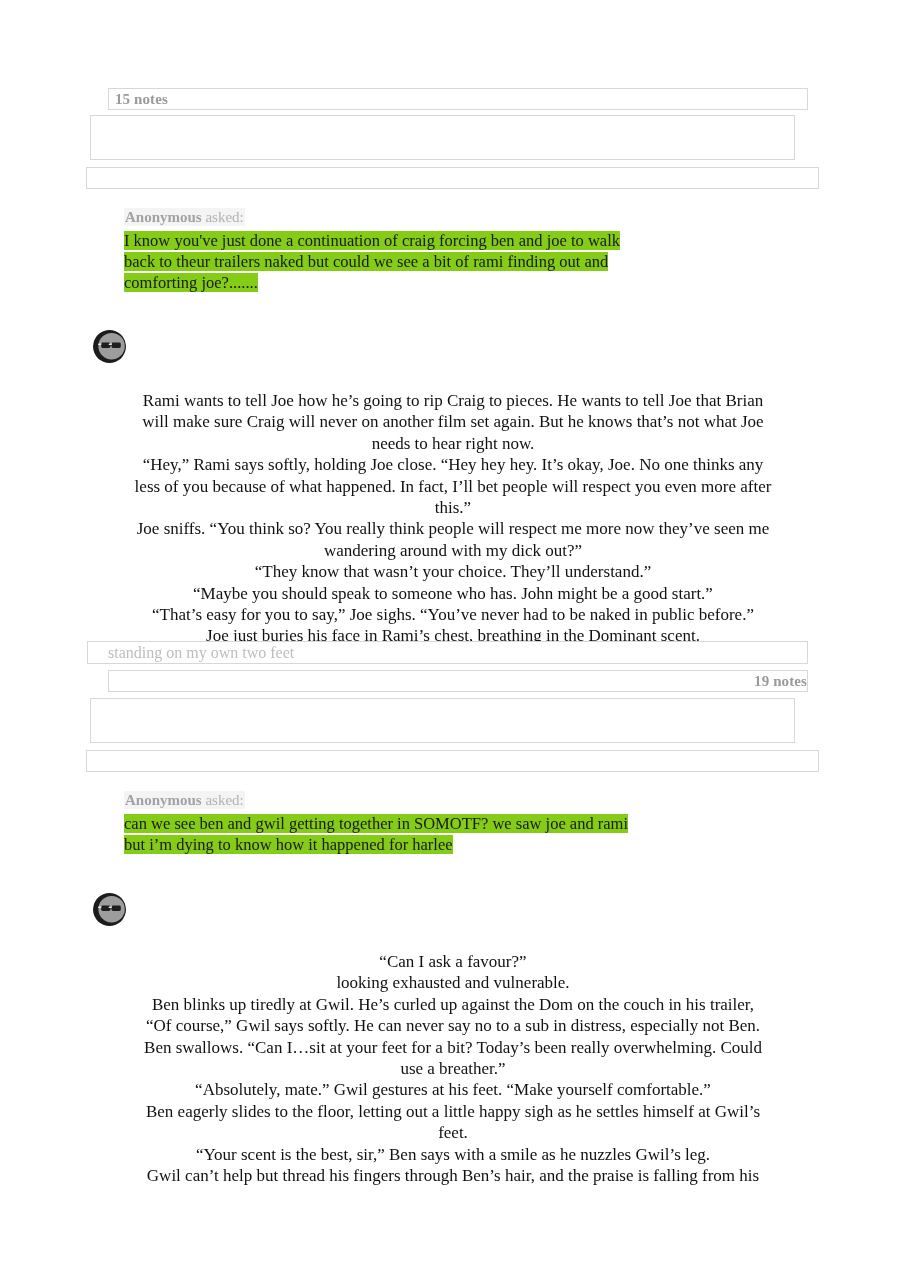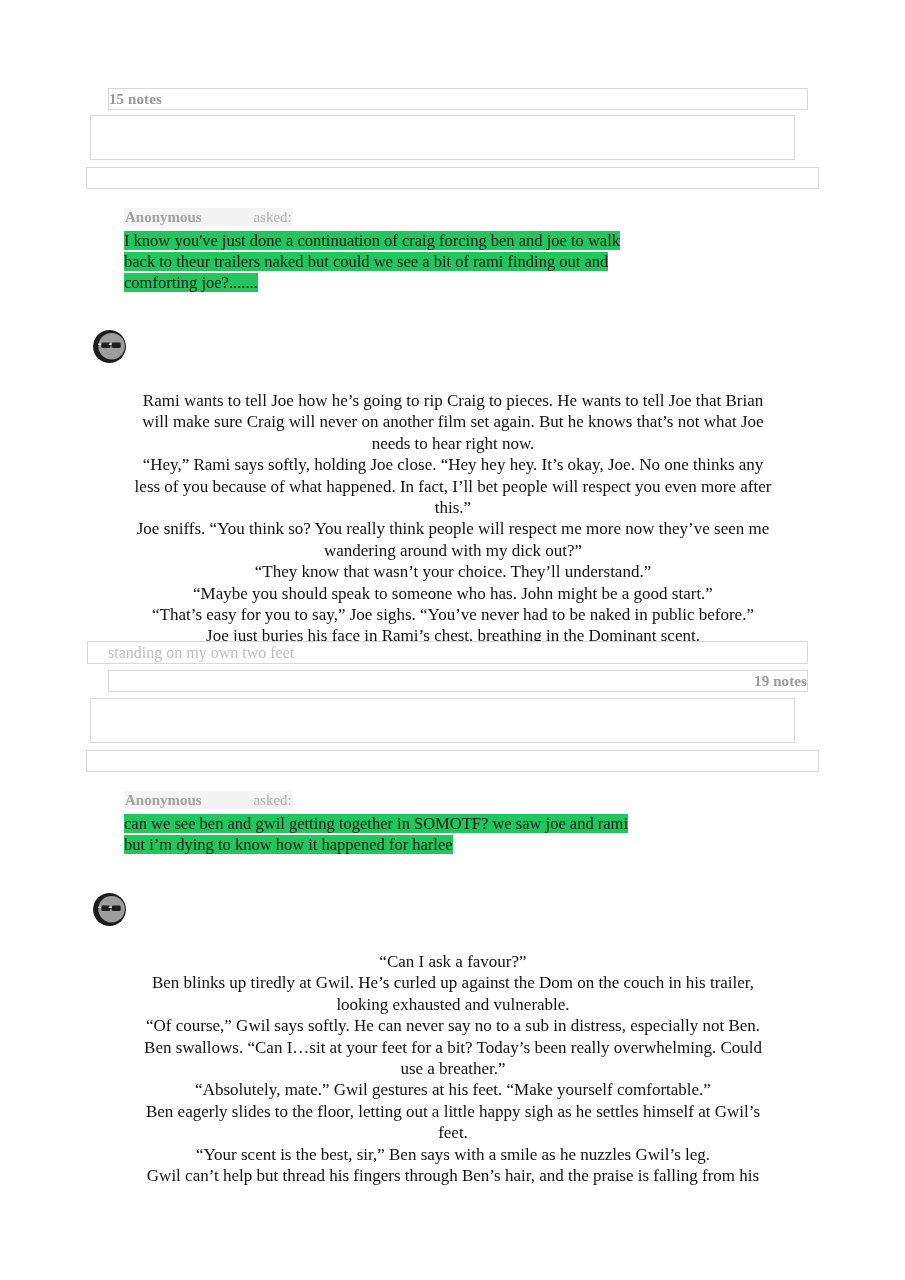--- a/index.html
+++ b/index.html
@@ -28,20 +28,21 @@
   .framed {
     position: absolute;
     box-sizing: border-box;
     border: 1px solid #d8d8d8;
     background: #ffffff;
   }
 
   .notes-box {
     height: 22px;
     line-height: 20px;
+    padding-left: 6px;
     font-family: "Liberation Serif", "DejaVu Serif", serif;
     font-weight: bold;
     font-size: 15px;
     color: #9a9a9a;
     letter-spacing: 0.1px;
     white-space: nowrap;
   }
 
   .title-box {
     height: 23px;
@@ -69,32 +70,31 @@
     padding: 0 1px;
     white-space: nowrap;
   }
   .ask-header .who {
     font-weight: bold;
     color: #a3a3a3;
   }
   .ask-header .verb {
     font-weight: normal;
     color: #b2b2b2;
-    margin-left: 48px;
   }
 
   .ask-body {
     font-family: "Liberation Serif", "DejaVu Serif", serif;
     font-size: 16.5px;
     line-height: 21px;
     color: #1a1a1a;
     width: 575px;
   }
   .ask-body .hl {
-    background: #22c55e;
+    background: #84cc16;
     box-decoration-break: clone;
     -webkit-box-decoration-break: clone;
   }
 
   
   .avatar {
     position: absolute;
     width: 33px;
     height: 33px;
     border-radius: 50%;
@@ -200,22 +200,22 @@
       </g>
       <g fill="#e8e8e8">
         <rect x="9.3" y="13.6" width="3.1" height="1.5" transform="skewX(-16)"></rect>
         <rect x="19.9" y="13.6" width="3.1" height="1.5" transform="skewX(-16)"></rect>
       </g>
     </svg>
   </div>
 
   <div class="answer" style="left:108px; top:951px;">
     <p>“Can I ask a favour?”</p>
+    <p>looking exhausted and vulnerable.</p>
     <p>Ben blinks up tiredly at Gwil. He’s curled up against the Dom on the couch in his trailer,</p>
-    <p>looking exhausted and vulnerable.</p>
     <p>“Of course,” Gwil says softly. He can never say no to a sub in distress, especially not Ben.</p>
     <p>Ben swallows. “Can I…sit at your feet for a bit? Today’s been really overwhelming. Could</p>
     <p>use a breather.”</p>
     <p>“Absolutely, mate.” Gwil gestures at his feet. “Make yourself comfortable.”</p>
     <p>Ben eagerly slides to the floor, letting out a little happy sigh as he settles himself at Gwil’s</p>
     <p>feet.</p>
     <p>“Your scent is the best, sir,” Ben says with a smile as he nuzzles Gwil’s leg.</p>
     <p>Gwil can’t help but thread his fingers through Ben’s hair, and the praise is falling from his</p>
   </div>
 

